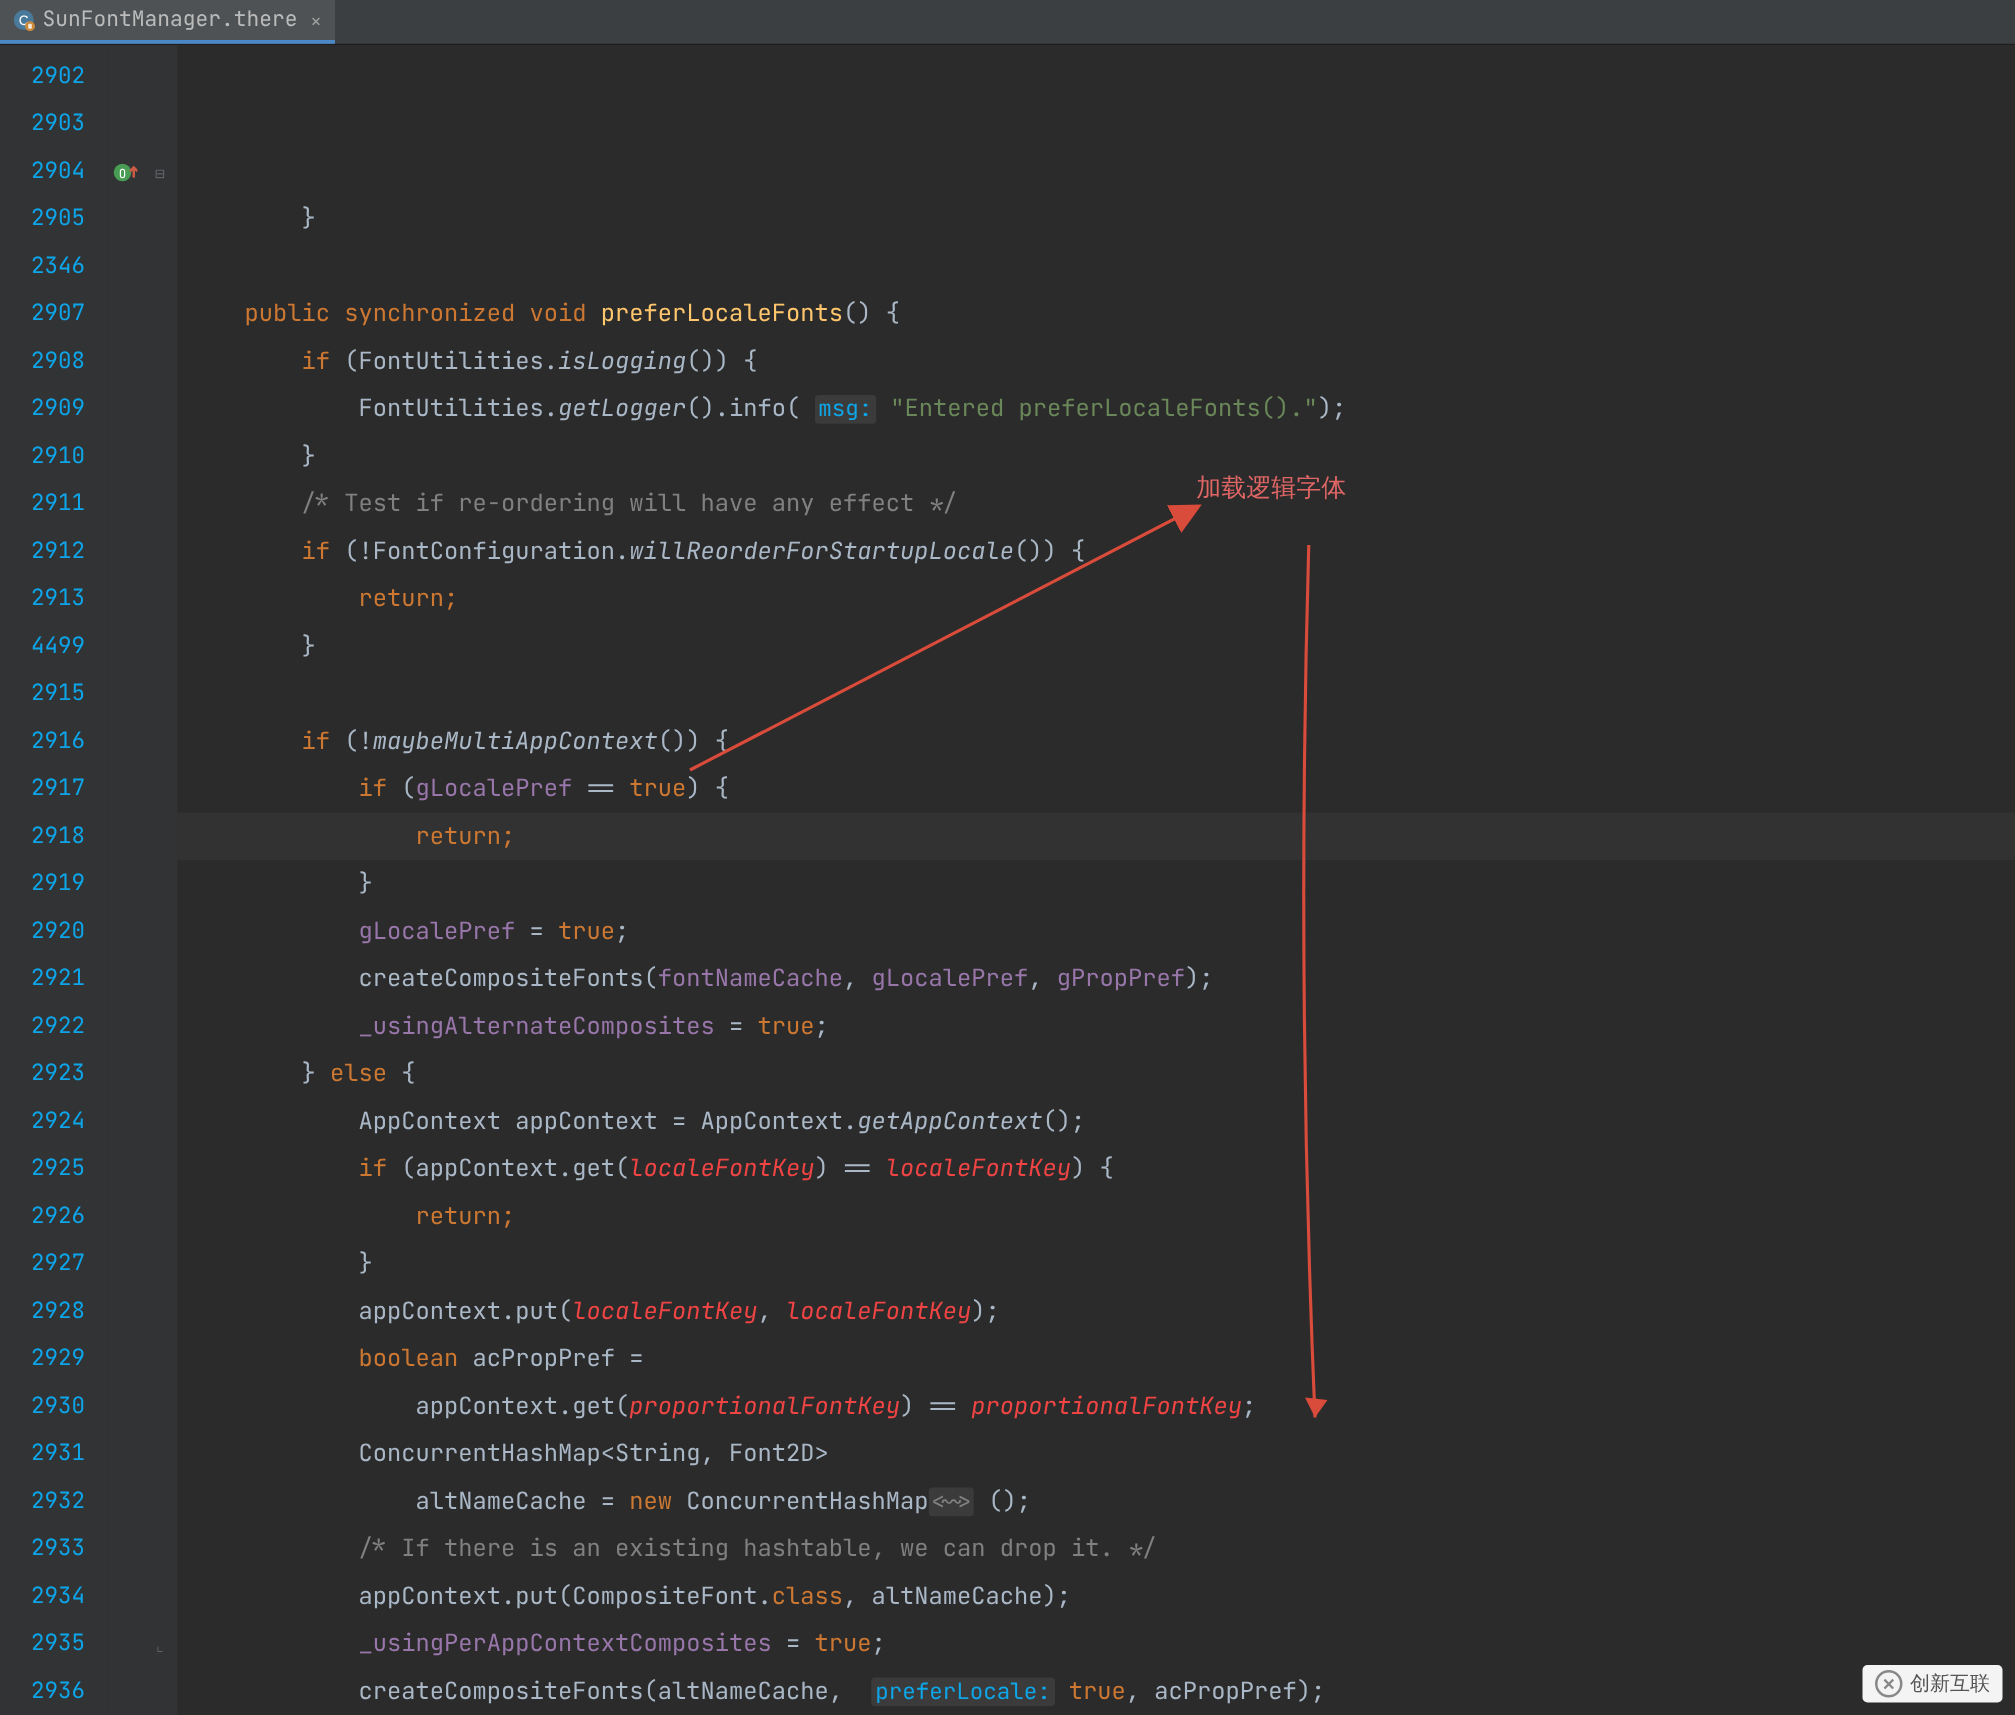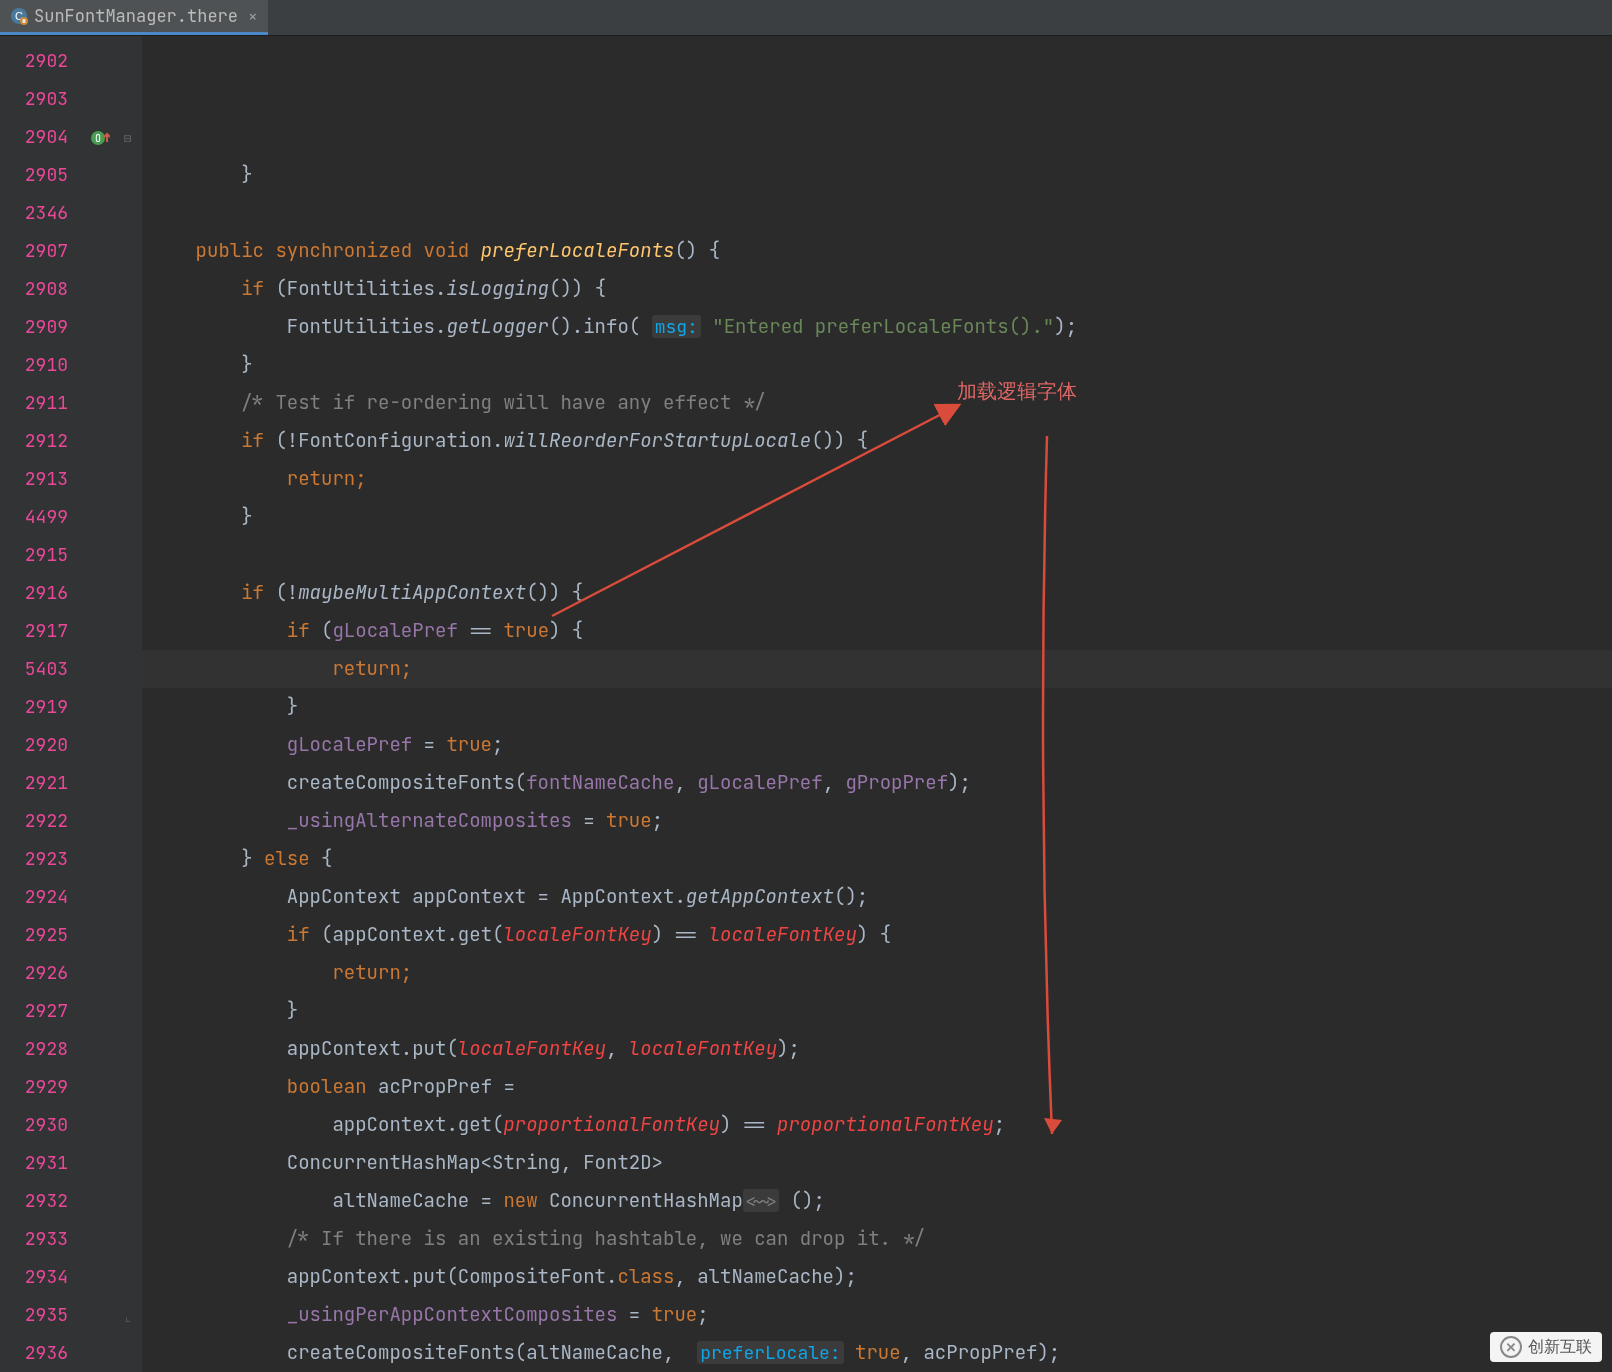--- a/index.html
+++ b/index.html
@@ -37,21 +37,21 @@
   .tab .close { color:#a0a0a0; font-size:16px; margin-left:4px; }
   .editor {
     display: flex;
     height: calc(100% - 36px);
     position: relative;
   }
   .gutter {
     width: 86px;
     background: #313335;
     text-align: right;
-    color: #ec4899;
+    color: #0ea5e9;
     padding-top: 6px;
     line-height: 38px;
     font-size: 18px;
     user-select: none;
   }
   .gutter .ln { padding-right: 18px; height:38px; }
   .gutter-icons {
     width: 56px;
     background: #313335;
     position: relative;
@@ -60,21 +60,21 @@
     flex: 1;
     padding-top: 6px;
     line-height: 38px;
     white-space: pre;
     position: relative;
     font-size: 19px;
   }
   .code .line { height: 38px; padding-left: 8px; }
   .hl { background: #323232; }
   .kw { color: #cc7832; }
-  .mname { color: #ffc66d; font-style: italic; }
+  .mname { color: #ffc66d; }
   .field { color: #9876aa; }
   .it { font-style: italic; color:#a9b7c6; }
   .itfield { font-style: italic; color:#ef4444; }
   .str { color: #6a8759; }
   .cmt { color: #808080; text-align: center; }
   .param { color:#0ea5e9; background:#3b3b3b; padding:0 3px; border-radius:3px; font-size:18px;}
   .generic { color:#808080; background:#3b3b3b; border-radius:3px; padding:0 2px; font-size:18px;}
   svg.annot { position:absolute; top:0; left:0; pointer-events:none; }
   .annot-label {
     position:absolute;
@@ -134,21 +134,21 @@
       <div class="ln">2908</div>
       <div class="ln">2909</div>
       <div class="ln">2910</div>
       <div class="ln">2911</div>
       <div class="ln">2912</div>
       <div class="ln">2913</div>
       <div class="ln">4499</div>
       <div class="ln">2915</div>
       <div class="ln">2916</div>
       <div class="ln">2917</div>
-      <div class="ln">5403</div>
+      <div class="ln">2918</div>
       <div class="ln">2919</div>
       <div class="ln">2920</div>
       <div class="ln">2921</div>
       <div class="ln">2922</div>
       <div class="ln">2923</div>
       <div class="ln">2924</div>
       <div class="ln">2925</div>
       <div class="ln">2926</div>
       <div class="ln">2927</div>
       <div class="ln">2928</div>

